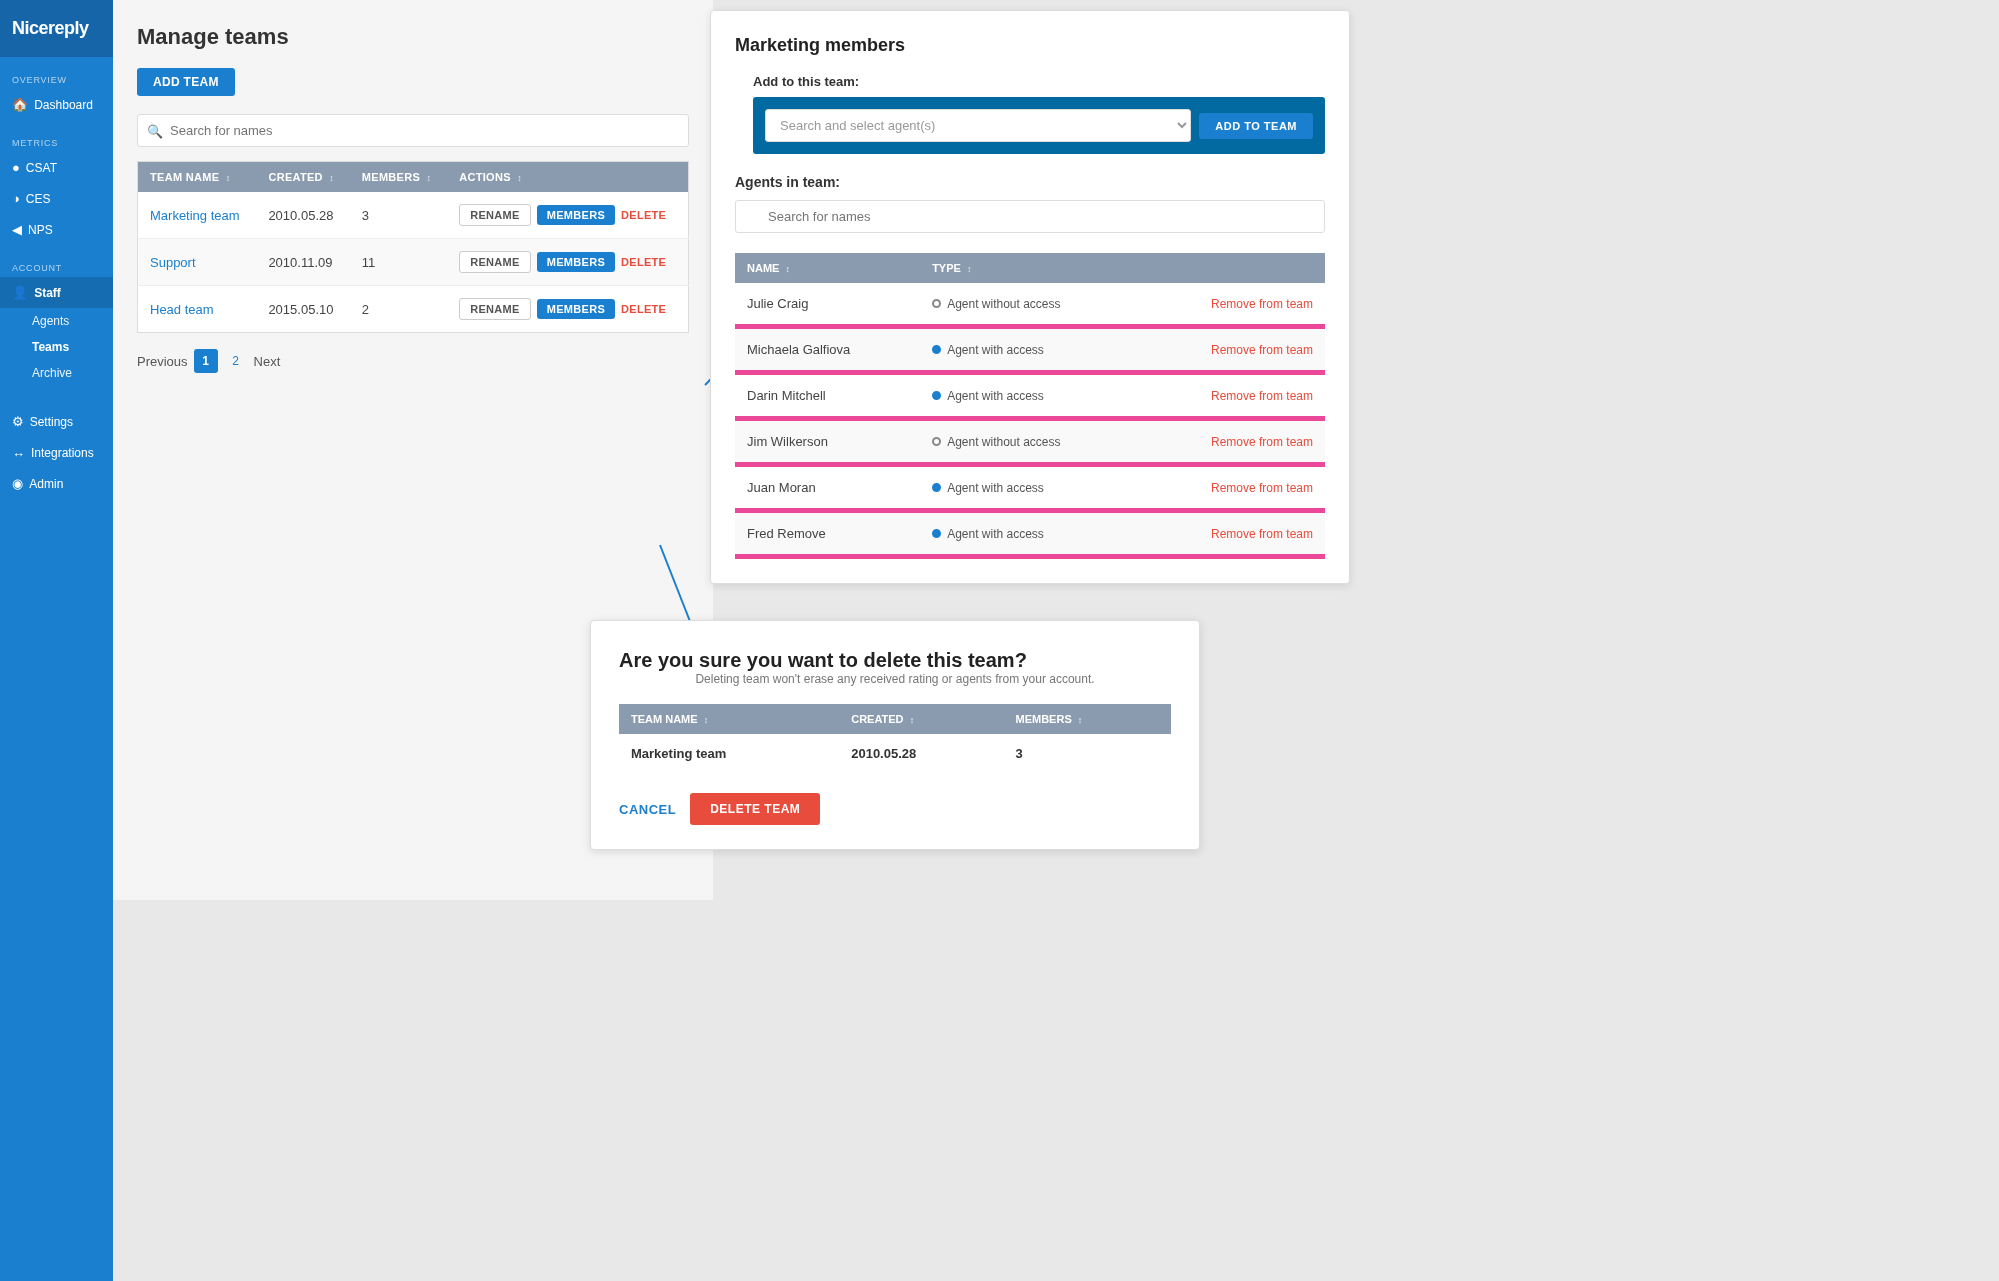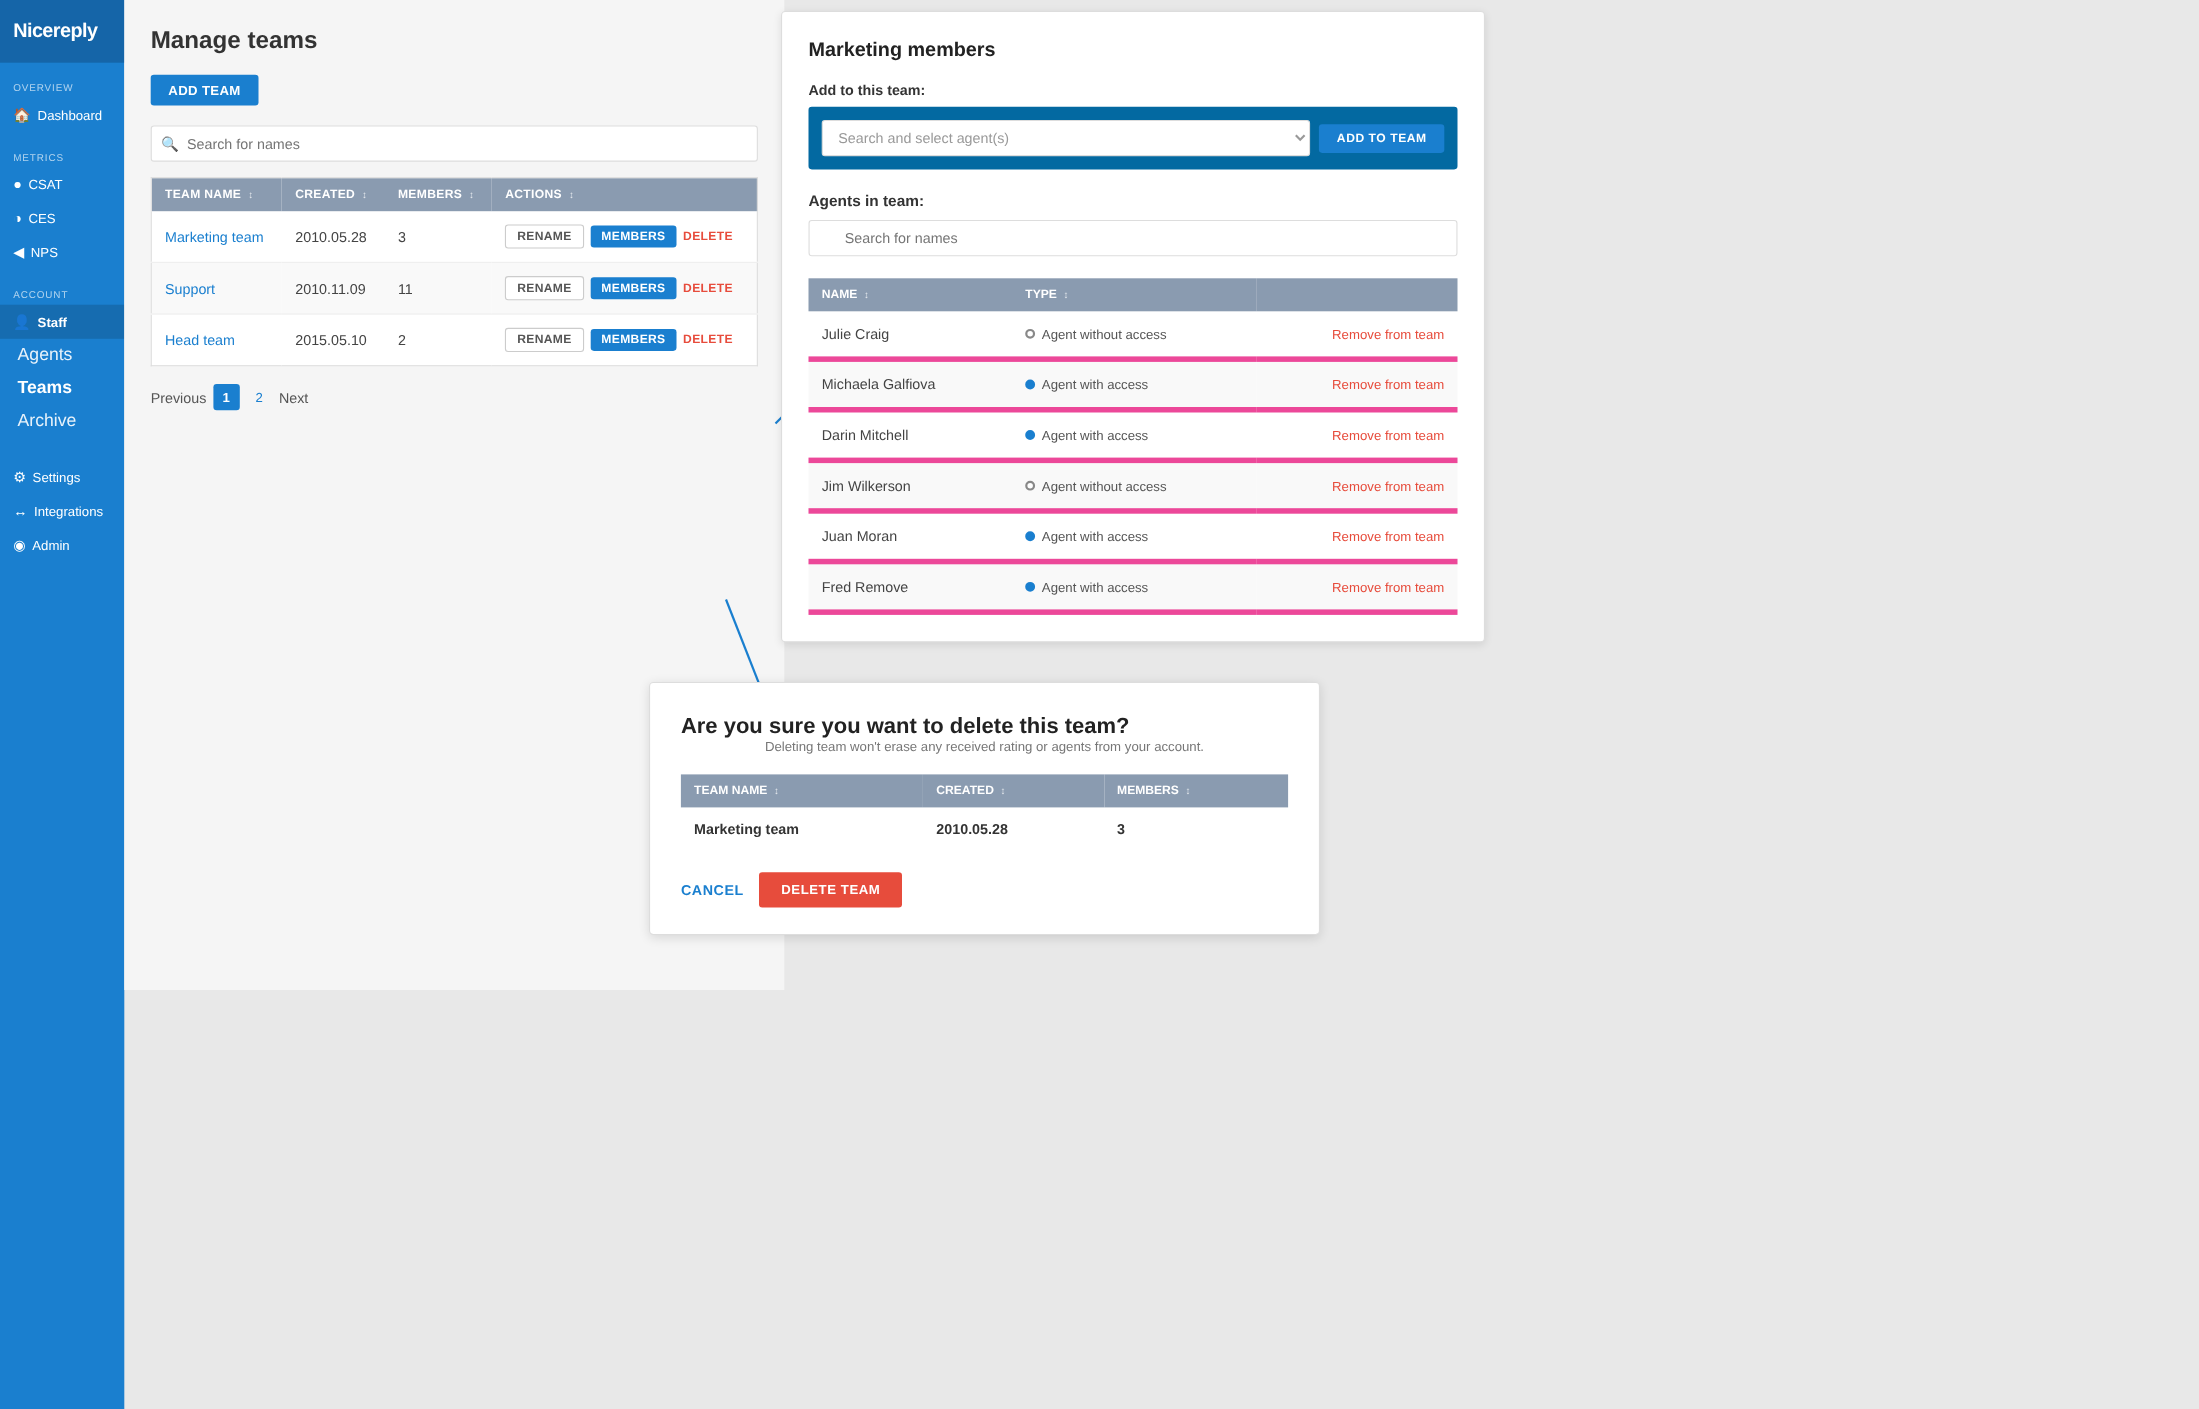--- a/index.html
+++ b/index.html
@@ -42,23 +42,23 @@
       align-items: center;
       padding: 8px 12px;
       color: white;
       font-size: 12px;
       cursor: pointer;
       gap: 6px;
     }
     .sidebar-item.active { background: rgba(0,0,0,0.15); font-weight: 600; }
     .sidebar-icon { font-size: 13px; }
     .sidebar-subitem {
-      padding: 6px 12px 6px 16px;
+      padding: 6px 12px 6px 32px;
       color: rgba(255,255,255,0.9);
-      font-size: 16px;
+      font-size: 12px;
       cursor: pointer;
     }
     .sidebar-subitem.active { color: white; font-weight: 600; }
 
     
     .main-content {
       position: absolute;
       left: 113px; top: 0;
       width: 600px;
       background: #f5f5f5;
@@ -202,21 +202,21 @@
       border-radius: 4px;
       padding: 24px;
       box-shadow: 0 2px 8px rgba(0,0,0,0.1);
     }
     .panel-title {
       font-size: 18px;
       font-weight: 700;
       color: #222;
       margin-bottom: 18px;
     }
-    .add-team-section { margin-bottom: 20px; }
+    .add-team-section { margin-bottom: 20px; margin-left: 18px; }
     .add-team-label {
       font-size: 13px;
       font-weight: 600;
       color: #333;
       margin-bottom: 8px;
     }
     .add-team-row {
       display: flex;
       gap: 8px;
       align-items: center;

